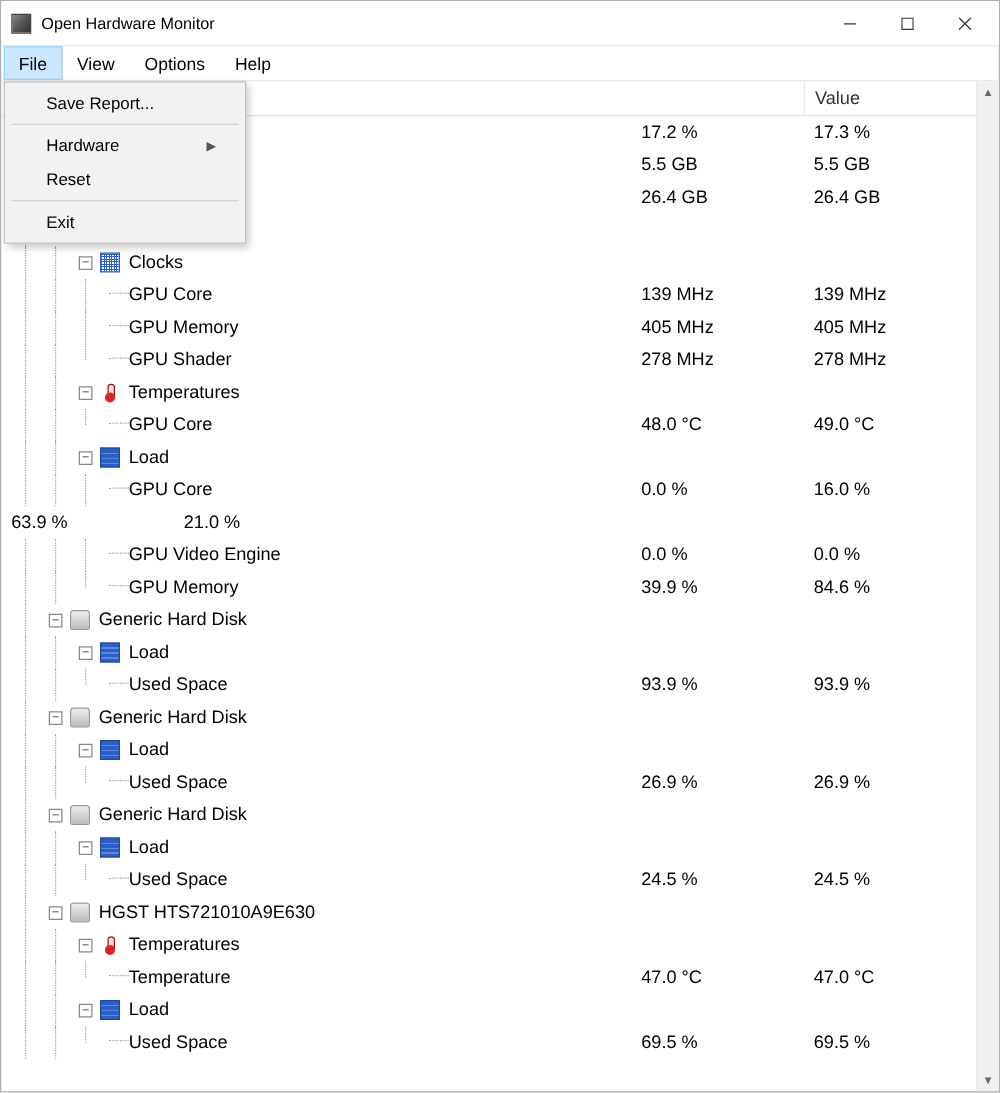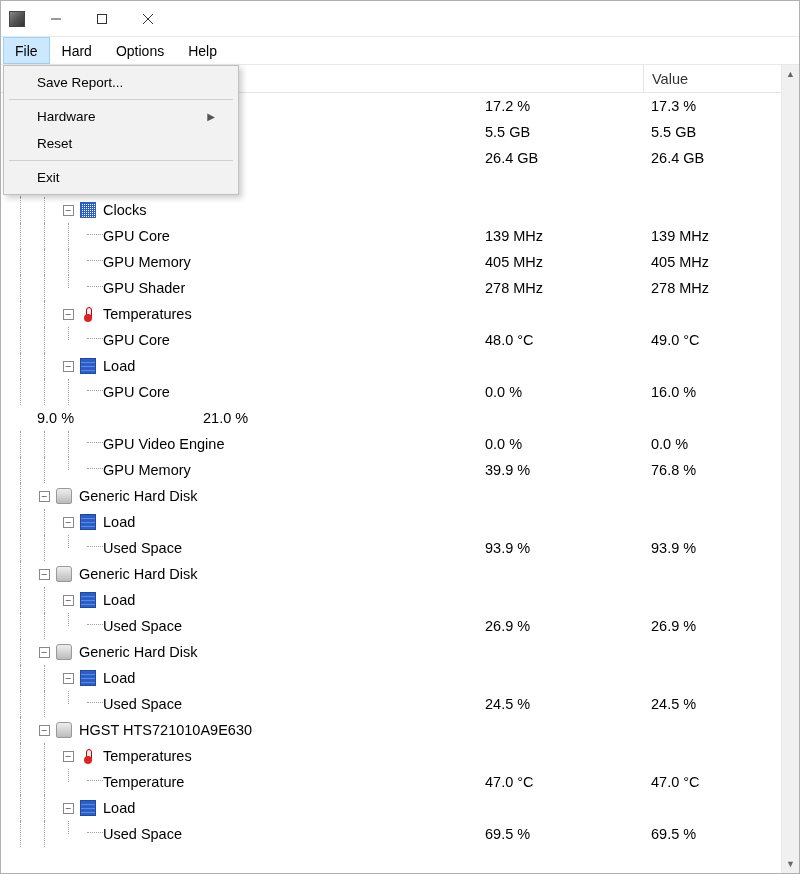--- a/index.html
+++ b/index.html
@@ -23,35 +23,35 @@
   .win-btn { width: 46px; height: 32px; display:flex; align-items:center; justify-content:center;
     font-size: 13px; color:#333; cursor:default; }
   .win-btn svg { stroke:#333; stroke-width:1; fill:none; }
   .menubar {
     height: 28px; display:flex; align-items:stretch; padding:0 2px;
     font-size:14px; border-bottom:1px solid #e8e8e8; position: relative;
   }
   .menu-item { padding: 4px 12px; display:flex; align-items:center; cursor:default; }
   .menu-item.active { background:#cce8ff; border:1px solid #99d1ff; padding:3px 11px;}
   .dropdown {
-    position:absolute; top:28px; left:2px; width:236px;
+    position:absolute; top:28px; left:2px; width:194px;
     background:#f2f2f2; border:1px solid #c0c0c0; box-shadow:3px 3px 6px rgba(0,0,0,.2);
     padding:3px; z-index:10;
   }
   .dropdown .dd-item {
     padding:6px 20px 6px 30px; font-size:13.5px; display:flex;
     justify-content:space-between; align-items:center; cursor:default;
   }
   .dropdown .dd-sep { height:1px; background:#d0d0d0; margin:3px 2px; }
   .dropdown .arrow { font-size:10px; color:#555; }
   .content { flex:1; display:flex; overflow:hidden; position:relative; }
   .tree { flex:1; overflow:hidden; font-size:14.5px; }
   .row { display:flex; align-items:center; height:26px; }
   .cell-sensor { flex:1; display:flex; align-items:center; white-space:nowrap; overflow:hidden; }
-  .cell-value, .cell-max { width:138px; padding-left:8px;margin-left:28px; }
+  .cell-value, .cell-max { width:138px; padding-left:8px; }
   .header-row { height:28px; border-bottom:1px solid #e4e4e4;}
   .header-row .cell-sensor { padding-left:10px; }
   .header-row .h { display:flex; align-items:center; height:100%;
     border-left:1px solid #e4e4e4; padding-left:8px; color:#333;}
   .scrollbar { width:18px; background:#f0f0f0; border-left:1px solid #e8e8e8;
     display:flex; flex-direction:column; align-items:center; justify-content:space-between;}
   .scrollbar .arr { width:100%; height:18px; display:flex; align-items:center; justify-content:center;
     font-size:9px; color:#666;}
   
   .indent { display:inline-block; height:26px; position:relative; }
@@ -87,20 +87,21 @@
   }
   .watermark svg { margin-right:6px; }
 </style>
 </head>
 <body>
 
 <div class="window">
 
   <div class="titlebar">
     <span class="app-icon"></span>
+    <span class="title">Open Hardware Monitor</span>
     <div class="win-controls">
       <div class="win-btn">
         <svg width="10" height="10">
             <path d="M0 5 H10"></path>
           </svg>
       </div>
       <div class="win-btn">
         <svg width="10" height="10">
             <rect x="0.5" y="0.5" width="9" height="9"></rect>
           </svg>
@@ -108,21 +109,21 @@
       <div class="win-btn">
         <svg width="10" height="10">
             <path d="M0 0 L10 10 M10 0 L0 10"></path>
           </svg>
       </div>
     </div>
   </div>
 
   <div class="menubar">
     <div class="menu-item active">File</div>
-    <div class="menu-item">Hard</div>
+    <div class="menu-item">View</div>
     <div class="menu-item">Options</div>
     <div class="menu-item">Help</div>
 
     <div class="dropdown">
       <div class="dd-item">
         <span>Save Report...</span>
         </div>
       <div class="dd-sep"></div>
       <div class="dd-item">
         <span>Hardware</span>
@@ -285,21 +286,21 @@
               <span class="dotline-v" style="position: absolute; left: 43px; top: 0px; bottom: 0px;"></span>
               <span class="dotline-v" style="position: absolute; left: 67px; top: 0px; bottom: 0px;"></span>
             </span>
             <span class="dotline-h"></span>
             <span class="lbl">GPU Core</span>
           </div>
           <div class="cell-value">0.0 %</div>
           <div class="cell-max">16.0 %</div>
         </div>
         <div class="row">
-          <div class="cell-value">9.0 %</div>
+          <div class="cell-value">63.9 %</div>
           <div class="cell-max">21.0 %</div>
         </div>
         <div class="row">
           <div class="cell-sensor">
             <span class="indent" style="width: 86px;">
               <span class="dotline-v" style="position: absolute; left: 19px; top: 0px; bottom: 0px;"></span>
               <span class="dotline-v" style="position: absolute; left: 43px; top: 0px; bottom: 0px;"></span>
               <span class="dotline-v" style="position: absolute; left: 67px; top: 0px; bottom: 0px;"></span>
             </span>
             <span class="dotline-h"></span>
@@ -312,21 +313,21 @@
           <div class="cell-sensor">
             <span class="indent" style="width: 86px;">
               <span class="dotline-v" style="position: absolute; left: 19px; top: 0px; bottom: 0px;"></span>
               <span class="dotline-v" style="position: absolute; left: 43px; top: 0px; bottom: 0px;"></span>
               <span class="dotline-v" style="position: absolute; left: 67px; top: 0px; bottom: 13px;"></span>
             </span>
             <span class="dotline-h"></span>
             <span class="lbl">GPU Memory</span>
           </div>
           <div class="cell-value">39.9 %</div>
-          <div class="cell-max">76.8 %</div>
+          <div class="cell-max">84.6 %</div>
         </div>
         <div class="row">
           <div class="cell-sensor">
             <span class="indent" style="width: 38px;">
               <span class="dotline-v" style="position: absolute; left: 19px; top: 0px; bottom: 0px;"></span>
             </span>
             <span class="node-toggle">−</span>
             <span class="icon icon-disk"></span>
             <span class="lbl">Generic Hard Disk</span>
           </div>

